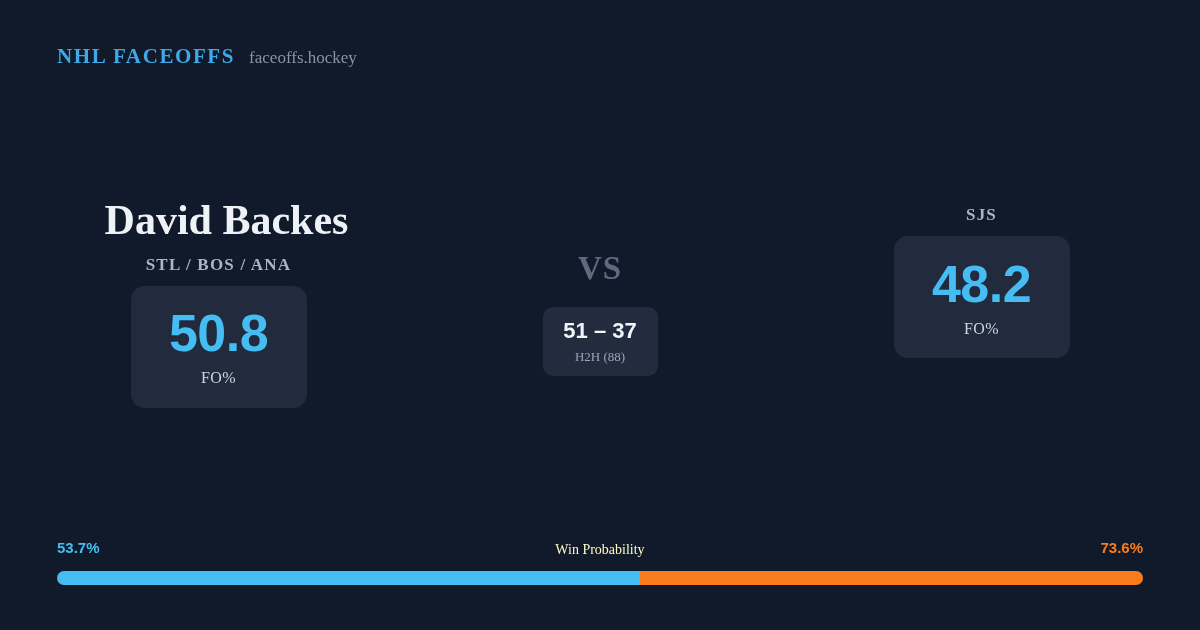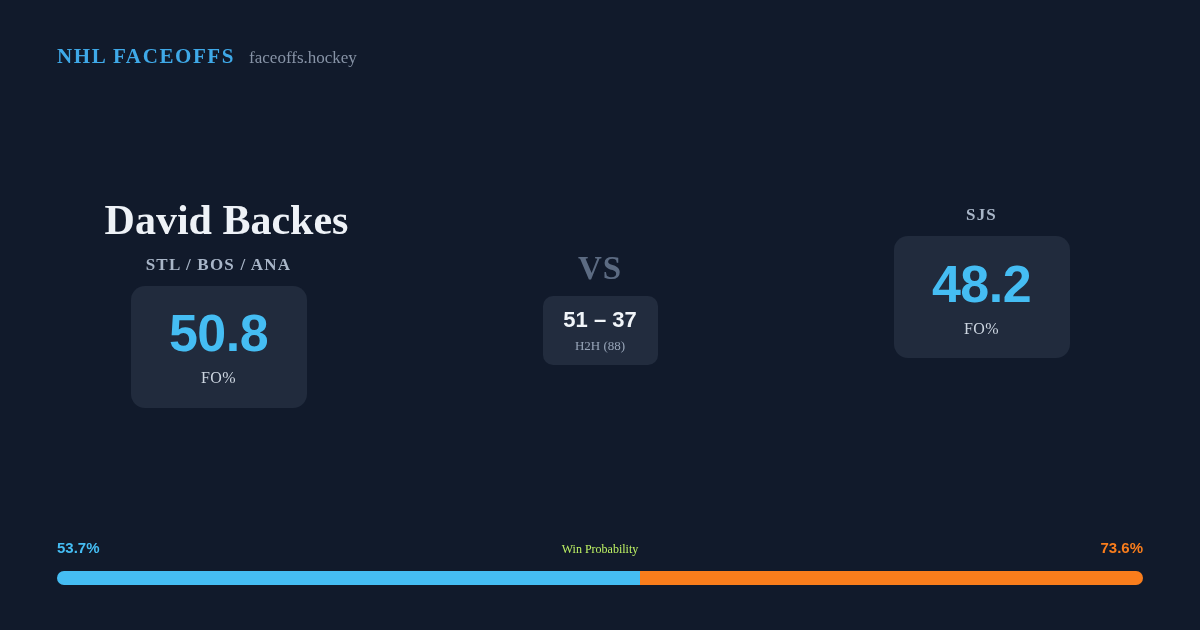--- a/index.html
+++ b/index.html
@@ -115,21 +115,21 @@
   }
   #vs-label {
     font-family: "Liberation Serif", serif;
     font-weight: bold;
     font-size: 33px;
     color: #5c6b82;
     line-height: 1;
     letter-spacing: 1px;
   }
   #h2h-badge {
-    margin-top: 11px;
+    margin-top: 22px;
     width: 115px;
     height: 69px;
     background: #222c3e;
     border-radius: 10px;
     display: flex;
     flex-direction: column;
     align-items: center;
     justify-content: center;
     text-align: center;
   }
@@ -164,22 +164,22 @@
   .winprob-pct {
     font-family: "Liberation Sans", sans-serif;
     font-weight: bold;
     font-size: 15px;
     line-height: 1;
   }
   #winprob-left-pct  { color: #45bdf3; }
   #winprob-right-pct { color: #f97d1c; }
   #winprob-title {
     font-family: "Liberation Serif", serif;
-    font-size: 12px;
-    color: #bef264;
+    font-size: 14px;
+    color: #fef9c3;
     line-height: 1;
     position: absolute;
     left: 0;
     right: 0;
     text-align: center;
     top: 3px;
   }
   #winprob-bar {
     margin-top: 13px;
     height: 14px;

